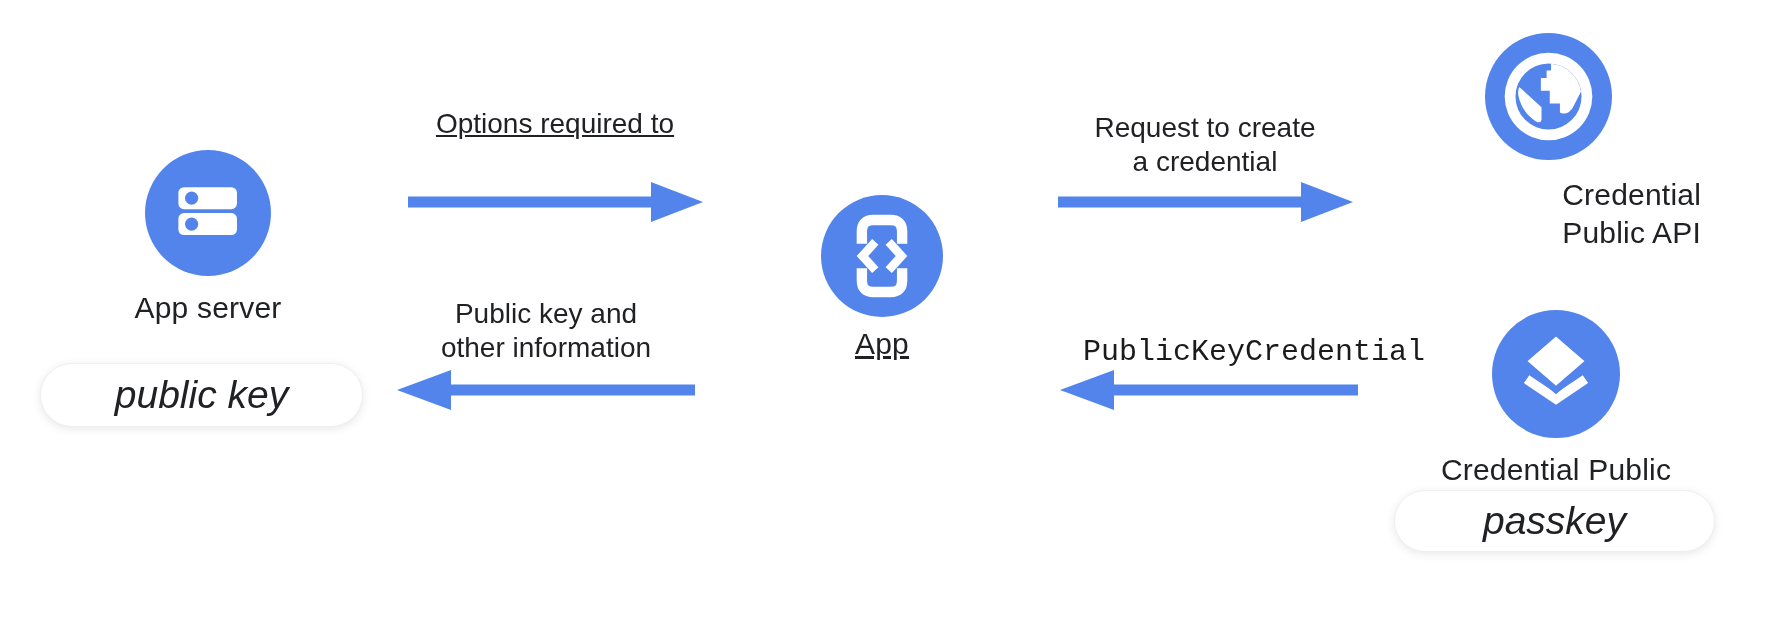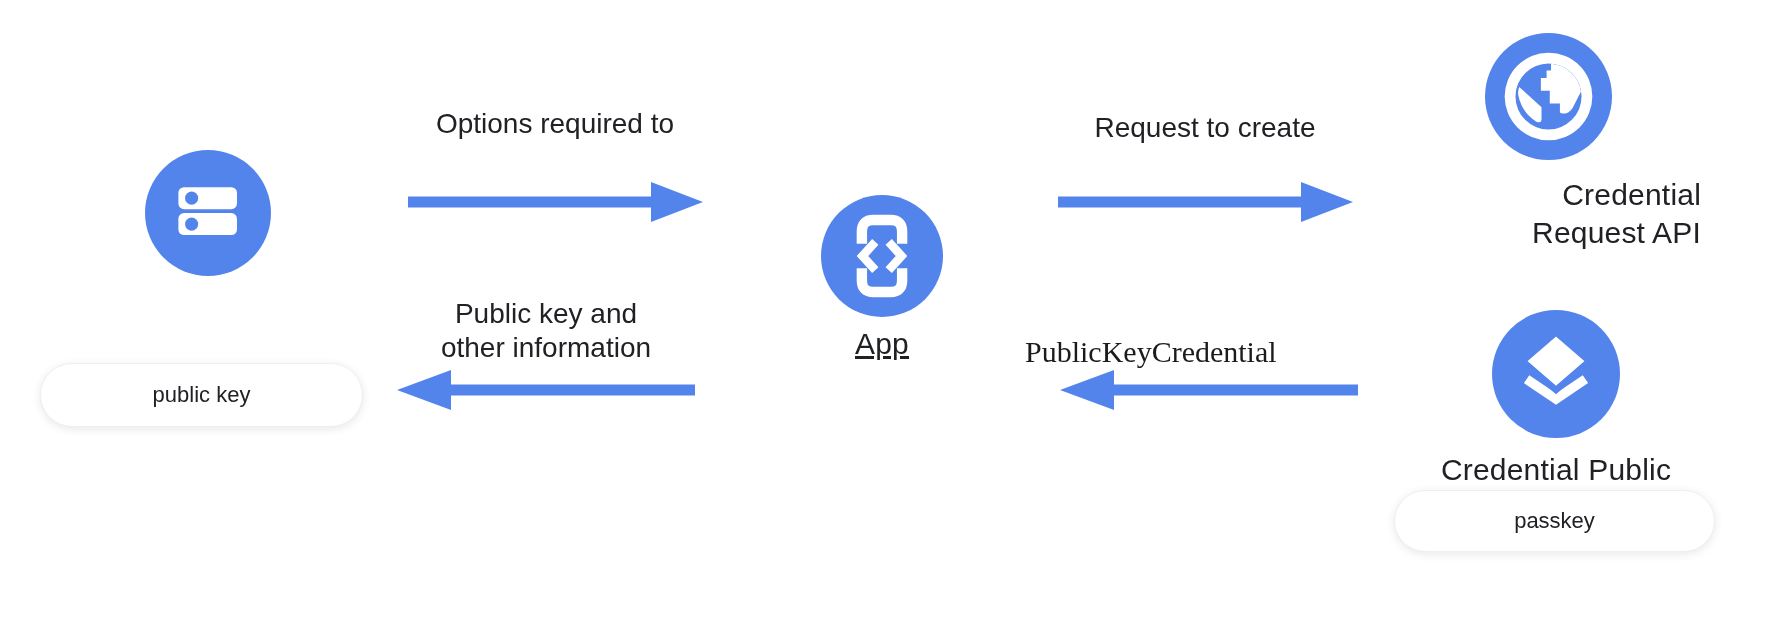--- a/index.html
+++ b/index.html
@@ -34,35 +34,36 @@
   .node-label.two-line{white-space:normal;line-height:38px;text-align:right;}
   .caption{
     text-align:center;
     font-size:28px;
     font-weight:400;
     line-height:34px;
     color:var(--text);
     white-space:nowrap;
   }
   .caption-mono{
-    text-align:left;
-    font-family:Liberation Serif, serif;
+    text-align:right;
+    font-family:Liberation Mono, monospace;
     font-size:30px;
     font-weight:400;
     color:var(--mono-text);
     white-space:nowrap;
   }
   .pill{
     display:flex;align-items:center;justify-content:center;
     background:var(--pill-bg);
     border:1px solid var(--pill-border);
     border-radius:40px;
     box-shadow:0 2px 8px rgba(60,64,67,.12);
-    font-size:22px;font-weight:500;color:var(--text);
+    font-size:39px;font-weight:500;color:var(--text);
     white-space:nowrap;
+    font-style:italic;
   }
   .arrow svg{display:block;}
   .blue-fill{fill:var(--blue);}
   .white-fill{fill:#ffffff;}
   .white-stroke{stroke:#ffffff;fill:none;}
   .diamond{fill:#ffffff;stroke:var(--blue);stroke-width:5;}
 </style>
 </head>
 <body>
 
@@ -70,25 +71,26 @@
 
   <div class="abs circle-node" style="left:145px;top:150px;width:126px;height:126px;">
     <svg viewBox="0 0 100 100">
       <circle cx="50" cy="50" r="50" class="blue-fill"></circle>
       <rect x="26.5" y="29.5" width="46.5" height="17.5" rx="4.5" class="white-fill"></rect>
       <rect x="26.5" y="50" width="46.5" height="17.5" rx="4.5" class="white-fill"></rect>
       <circle cx="37" cy="38.2" r="5.2" class="blue-fill"></circle>
       <circle cx="37" cy="58.8" r="5.2" class="blue-fill"></circle>
     </svg>
   </div>
+  <div class="abs node-label" style="left:58px;top:290px;width:300px;">App server</div>
   <div class="abs pill" style="left:40px;top:363px;width:323px;height:64px;">
     <span>public key</span>
   </div>
 
-  <div class="abs caption" style="left:355px;top:107px;width:400px;">
+  <div class="abs caption" style="left:355px;top:107px;width:400px;text-decoration:underline;">
     <div>Options required to</div>
   </div>
   <div class="abs arrow" style="left:408px;top:182px;">
     <svg width="295" height="40" viewBox="0 0 295 40">
       <rect x="0" y="14.5" width="247" height="11" class="blue-fill"></rect>
       <polygon points="243,0 295,20 243,40" class="blue-fill"></polygon>
     </svg>
   </div>
 
   <div class="abs circle-node" style="left:821px;top:195px;width:122px;height:122px;">
@@ -97,20 +99,21 @@
       <path d="M 33.5 40 L 33.5 30 Q 33.5 20.5 43 20.5 L 57 20.5 Q 66.5 20.5 66.5 30 L 66.5 40" class="white-stroke" stroke-width="8.5"></path>
       <path d="M 33.5 60 L 33.5 70 Q 33.5 79.5 43 79.5 L 57 79.5 Q 66.5 79.5 66.5 70 L 66.5 60" class="white-stroke" stroke-width="8.5"></path>
       <polyline points="44.5,38.5 34,50 44.5,61.5" class="white-stroke" stroke-width="7"></polyline>
       <polyline points="55.5,38.5 66,50 55.5,61.5" class="white-stroke" stroke-width="7"></polyline>
     </svg>
   </div>
   <div class="abs node-label" style="left:732px;top:326px;width:300px;text-decoration:underline;">App</div>
 
   <div class="abs caption" style="left:1005px;top:111px;width:400px;">
     <div>Request to create</div>
+    <div>a credential</div>
   </div>
   <div class="abs arrow" style="left:1058px;top:182px;">
     <svg width="295" height="40" viewBox="0 0 295 40">
       <rect x="0" y="14.5" width="247" height="11" class="blue-fill"></rect>
       <polygon points="243,0 295,20 243,40" class="blue-fill"></polygon>
     </svg>
   </div>
 
   <div class="abs circle-node" style="left:1485px;top:33px;width:127px;height:127px;">
     <svg viewBox="0 0 100 100">
@@ -118,21 +121,21 @@
       <circle cx="50" cy="50" r="34.5" class="white-fill"></circle>
       <circle cx="50" cy="50" r="26" class="blue-fill"></circle>
       <path d="M 52 24.3 A 26 26 0 0 1 75.6 46 L 69 59 Q 64.5 65.5 59 62.5 L 59 55.5 L 51 55.5
                L 51 45.5 L 44 45.5 L 44 35.5 L 48.5 35.5 L 48.5 29.5 L 52 29.5 Z" class="white-fill"></path>
       <path d="M 27 42.5 L 44.5 58.5 L 44.5 67.5 Q 44.5 71.5 40.5 69.8 Q 29 62.5 26.3 49.5
                Q 25.6 45 27 42.5 Z" class="white-fill"></path>
     </svg>
   </div>
   <div class="abs node-label two-line" style="left:1401px;top:176px;width:300px;">
     <div>Credential</div>
-    <div>Request API</div>
+    <div>Public API</div>
   </div>
 
   <div class="abs caption" style="left:346px;top:297px;width:400px;">
     <div>Public key and</div>
     <div>other information</div>
   </div>
   <div class="abs arrow" style="left:397px;top:370px;">
     <svg width="298" height="40" viewBox="0 0 298 40">
       <polygon points="54,0 0,20 54,40" class="blue-fill"></polygon>
       <rect x="50" y="14.5" width="248" height="11" class="blue-fill"></rect>

